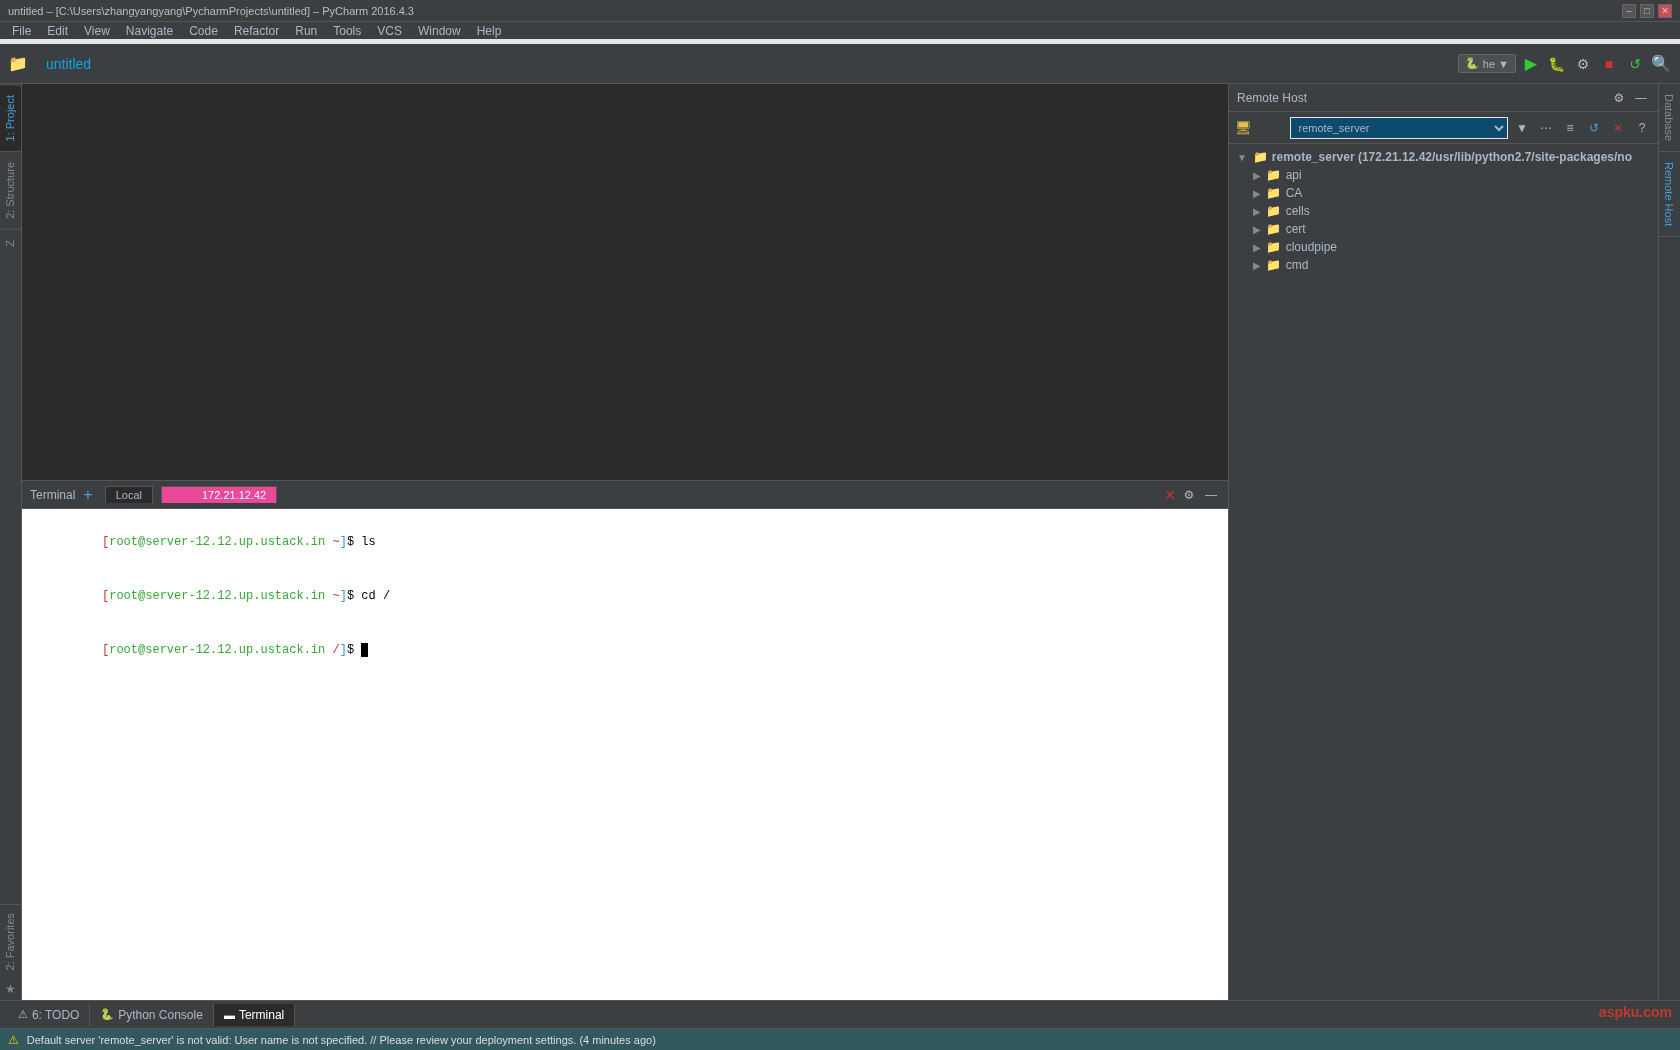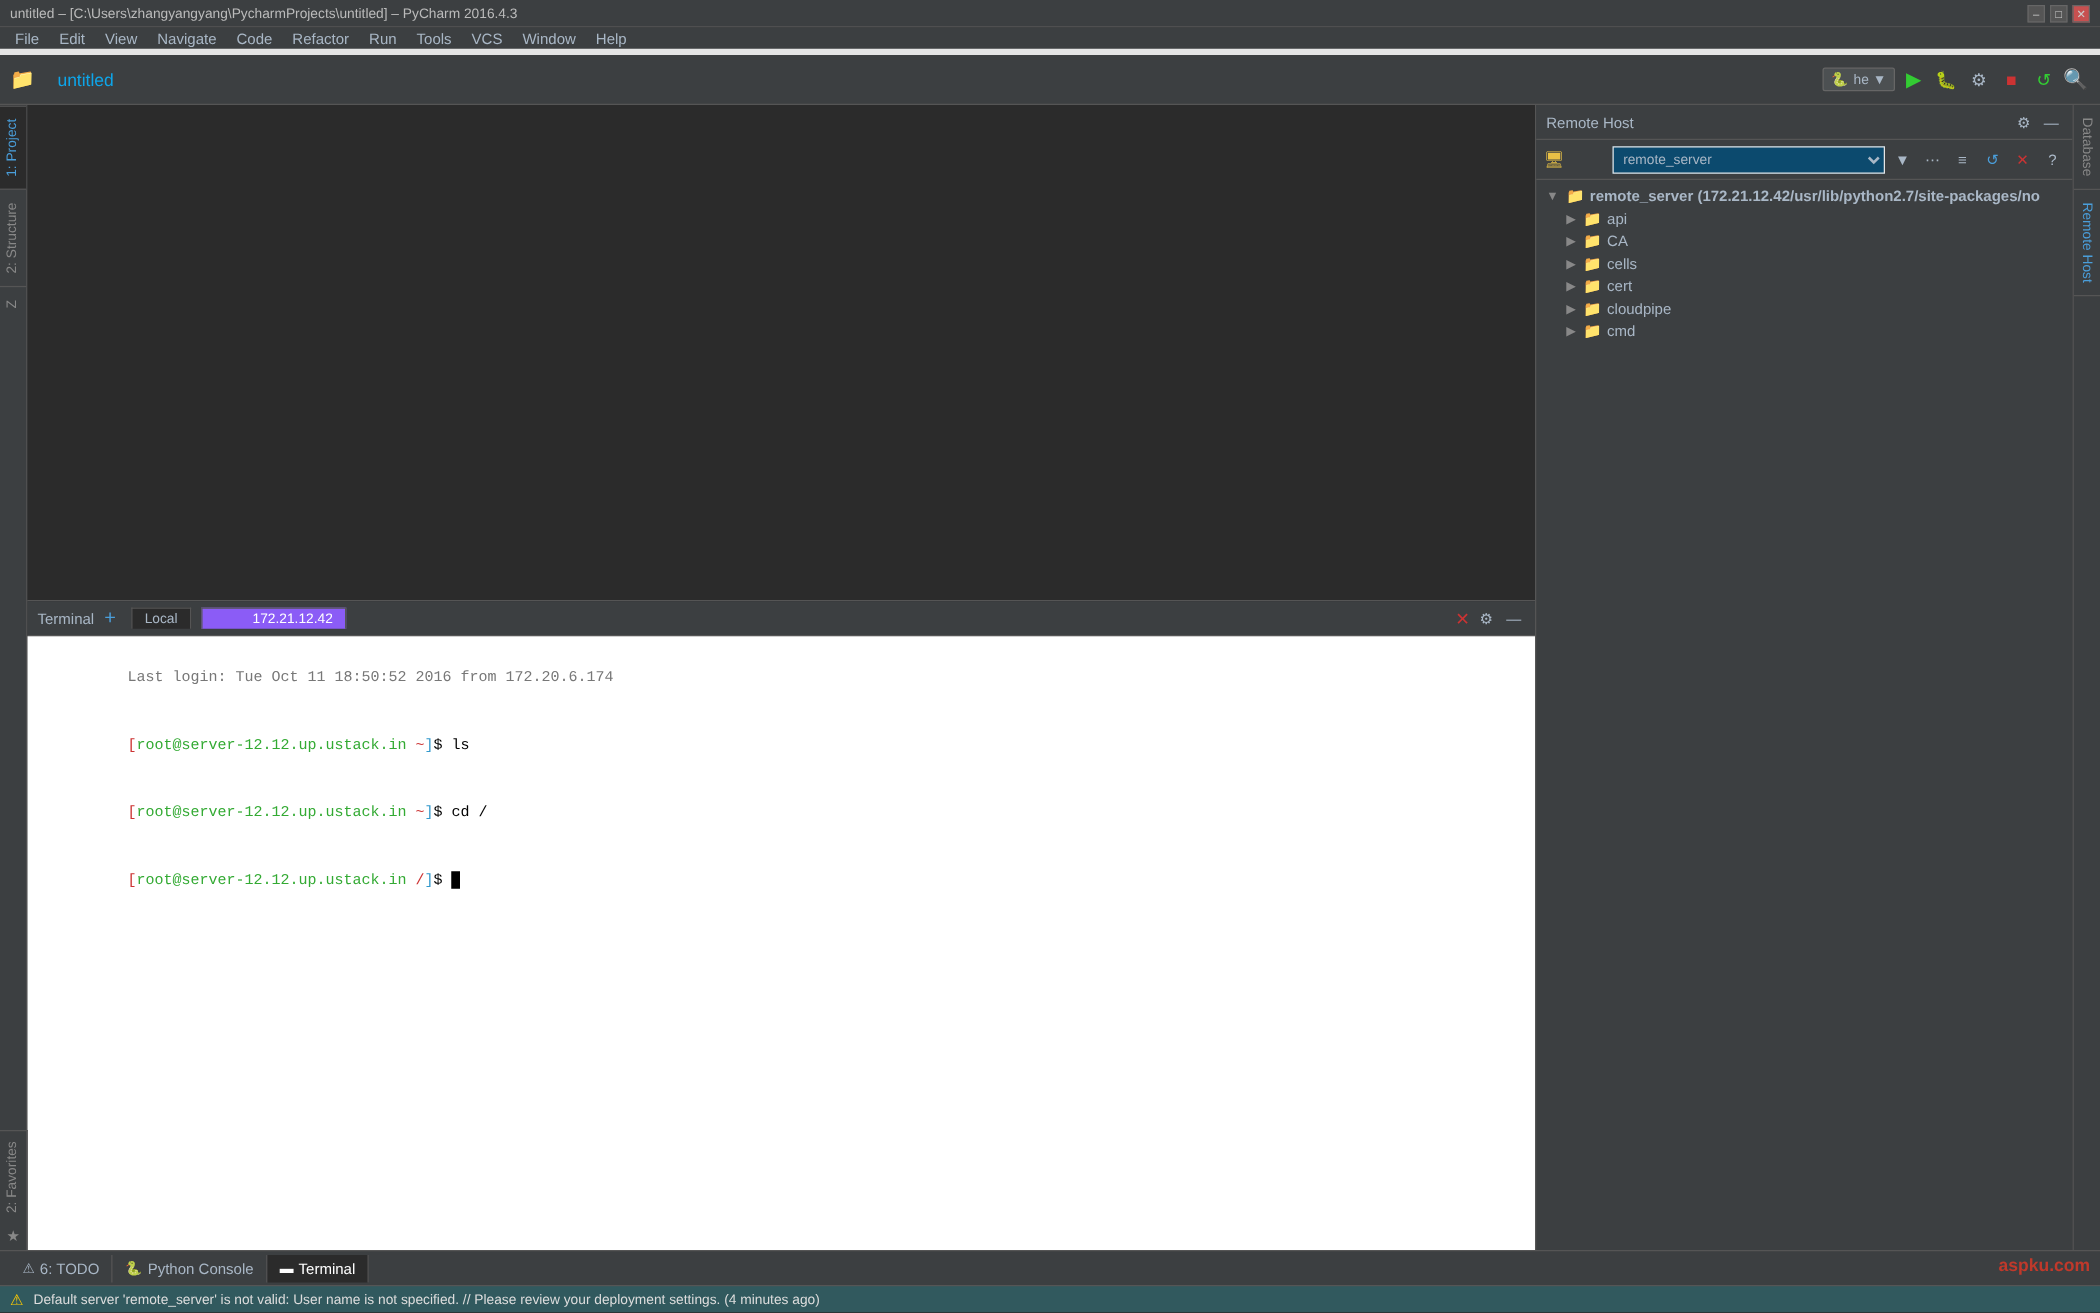--- a/index.html
+++ b/index.html
@@ -177,21 +177,21 @@
     .terminal-tab {
       padding: 2px 10px;
       background: #2b2b2b;
       border: 1px solid #555;
       border-bottom: none;
       font-size: 11px;
       color: #a9b7c6;
       cursor: pointer;
     }
     .terminal-tab.active {
-      background: #8b5cf6;
+      background: #ec4899;
       color: #fff;
       padding-left: 40px;
     }
     #terminal-add-btn {
       color: #4a9eda;
       cursor: pointer;
       font-size: 16px;
       margin-right: 4px;
     }
     #terminal-close-btn {
@@ -457,23 +457,20 @@
         </div>
         <div class="term-header-icons">
           <span id="terminal-close-btn">✕</span>
           <span class="rh-btn">⚙</span>
           <span class="rh-btn">—</span>
         </div>
       </div>
 
       <div id="terminal-content">
         <div class="term-line">
-          <span style="color:#777;">Last login: Tue Oct 11 18:50:52 2016 from 172.20.6.174</span>
-        </div>
-        <div class="term-line">
           <span class="term-prompt">[</span><span style="color:#33aa33;">root@server-12.12.up.ustack.in</span><span class="term-prompt"> ~</span><span style="color:#3399cc;">]</span><span style="color:#000;">$ ls</span>
         </div>
         <div class="term-line">
           <span class="term-prompt">[</span><span style="color:#33aa33;">root@server-12.12.up.ustack.in</span><span class="term-prompt"> ~</span><span style="color:#3399cc;">]</span><span style="color:#000;">$ cd /</span>
         </div>
         <div class="term-line">
           <span class="term-prompt">[</span><span style="color:#33aa33;">root@server-12.12.up.ustack.in</span><span class="term-prompt"> /</span><span style="color:#3399cc;">]</span><span style="color:#000;">$ <span style="background:#000; color:#fff;">&nbsp;</span></span>
         </div>
       </div>
     </div>

